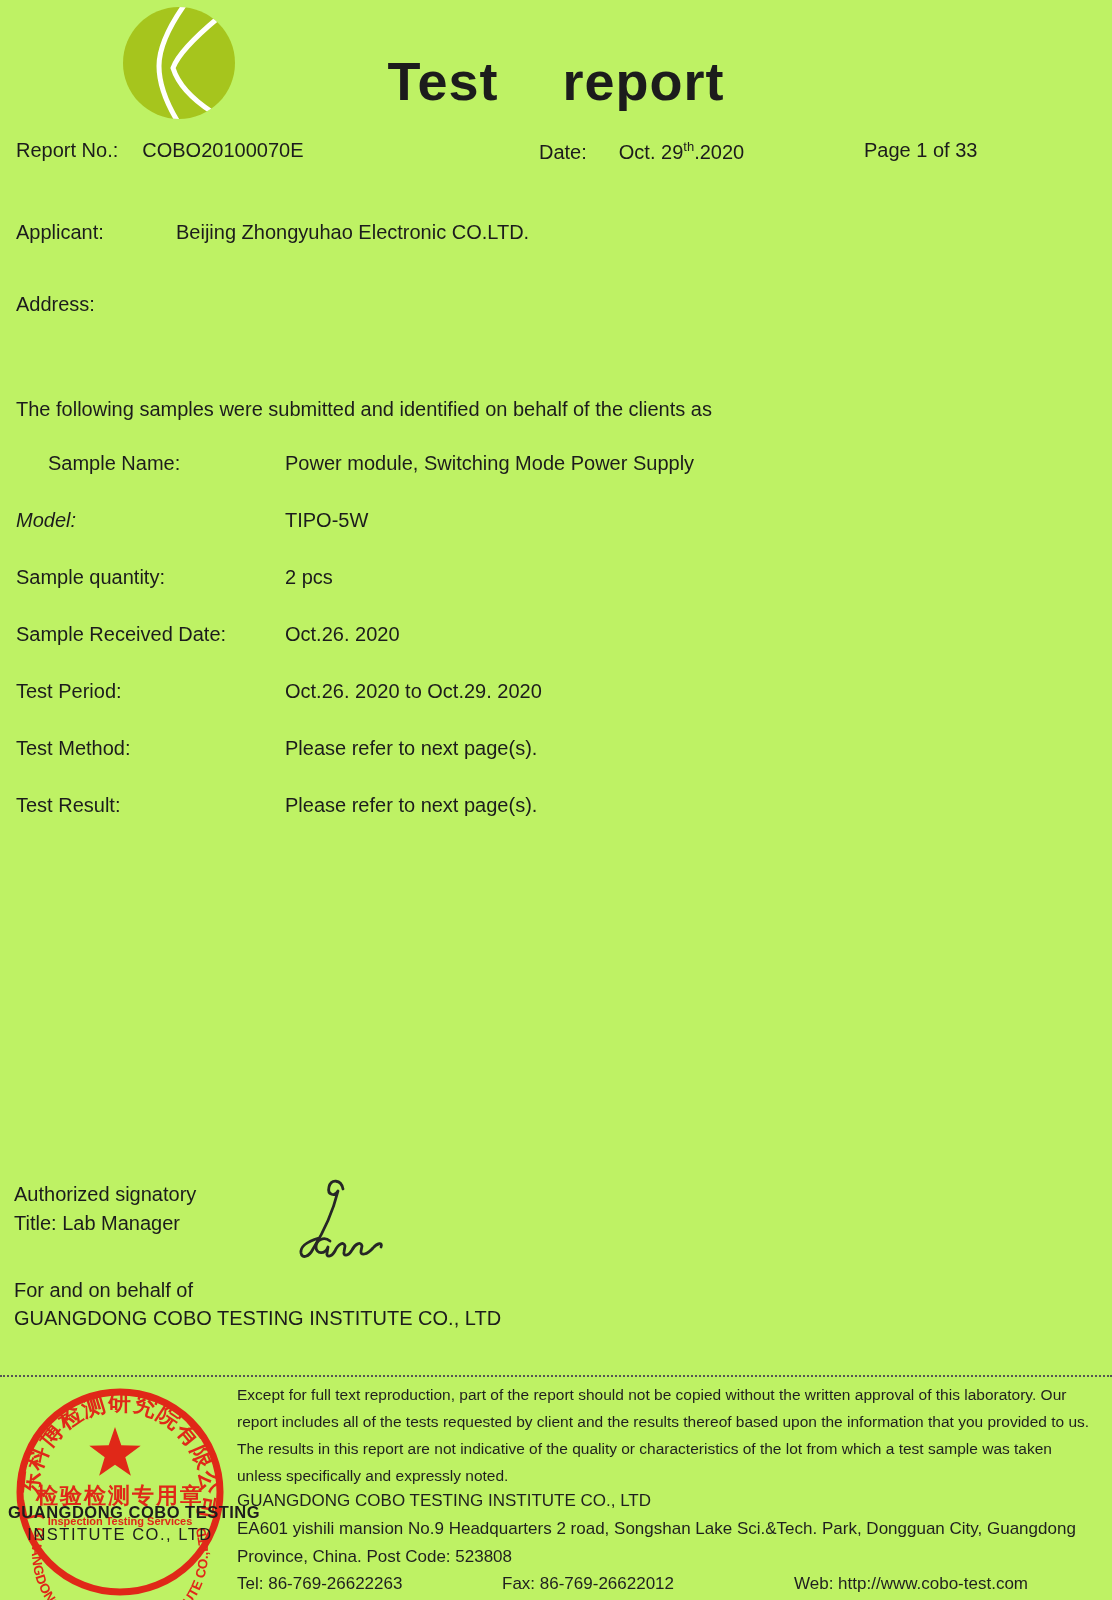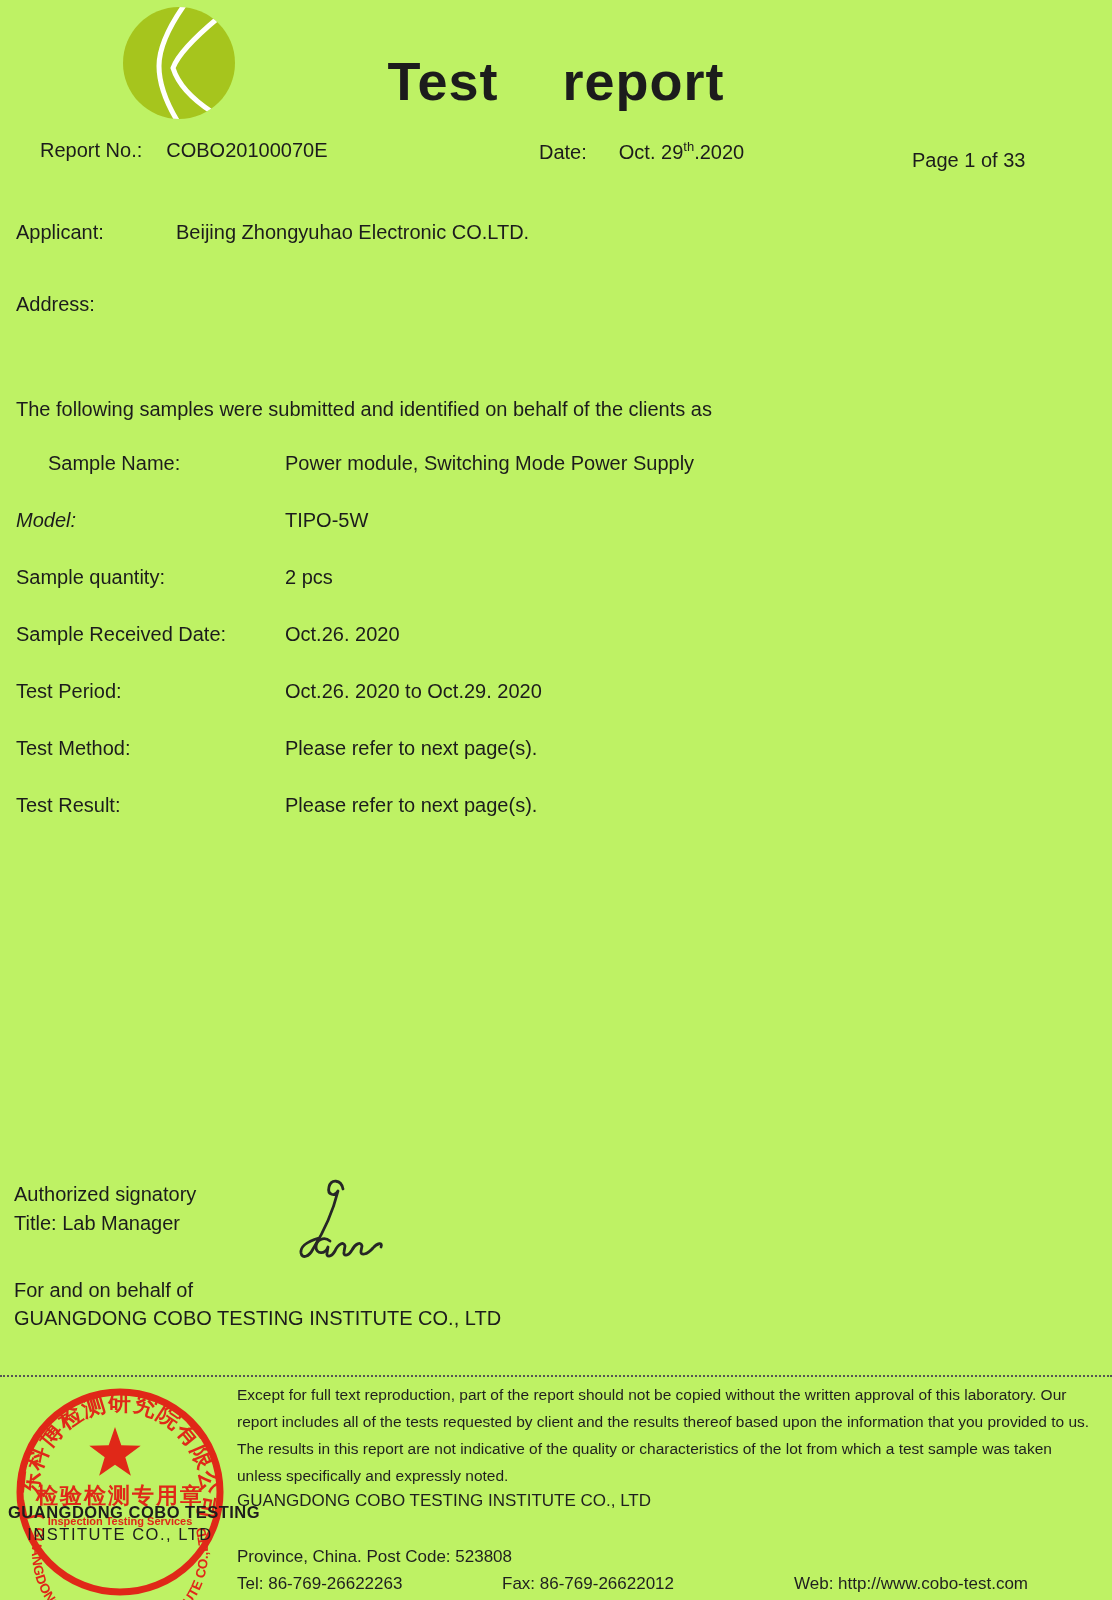--- a/index.html
+++ b/index.html
@@ -14,21 +14,21 @@
   }
   .abs{position:absolute;white-space:nowrap;}
   .title{
     left:0;top:50px;width:1112px;
     text-align:center;
     font-size:54px;font-weight:bold;
     white-space:pre;
     letter-spacing:1px;
   }
   .body-text{font-size:20px;}
-  .meta-label{margin-right:24px;margin-left:24px;}
+  .meta-label{margin-right:24px;}
   .date-label{margin-right:32px;}
   sup{font-size:13px;margin-top:19px;}
   .intro{font-size:20px;}
   .row-label{left:16px;}
   .row-value{left:285px;}
   .sig-text{font-size:20px;}
   .dotted-sep{
     left:0;top:1375px;width:1112px;height:0;
     border-top:2px dotted #555;
   }
@@ -68,21 +68,21 @@
   </div>
 
   <div class="abs title">Test    report</div>
 
   <div class="abs body-text" style="left:16px;top:139px;">
     <span class="meta-label">Report No.:</span><span>COBO20100070E</span>
   </div>
   <div class="abs body-text" style="left:539px;top:139px;">
     <span class="date-label">Date:</span><span>Oct. 29</span><sup>th</sup><span>.2020</span>
   </div>
-  <div class="abs body-text" style="left:912px;top:139px;margin-top:10px;">Page 1 of 33</div>
+  <div class="abs body-text" style="left:864px;top:139px;">Page 1 of 33</div>
 
   <div class="abs body-text" style="left:16px;top:221px;">Applicant:</div>
   <div class="abs body-text" style="left:176px;top:221px;">Beijing Zhongyuhao Electronic CO.LTD.</div>
   <div class="abs body-text" style="left:16px;top:293px;">Address:</div>
 
   <div class="abs intro" style="left:16px;top:398px;">The following samples were submitted and identified on behalf of the clients as</div>
 
   <div class="abs body-text row-label" style="top:452px;margin-left:32px;">Sample Name:</div>
   <div class="abs body-text row-value" style="top:452px;">Power module, Switching Mode Power Supply</div>
 
@@ -141,20 +141,21 @@
   <div class="abs ov-red" style="color:#e02818;">Inspection Testing Services</div>
   <div class="abs stamp-overlay ov1">GUANGDONG COBO TESTING</div>
   <div class="abs stamp-overlay ov2">INSTITUTE CO., LTD</div>
 
   <div class="abs disc" style="left:237px;top:1386px;">Except for full text reproduction, part of the report should not be copied without the written approval of this laboratory. Our</div>
   <div class="abs disc" style="left:237px;top:1413px;">report includes all of the tests requested by client and the results thereof based upon the information that you provided to us.</div>
   <div class="abs disc" style="left:237px;top:1440px;">The results in this report are not indicative of the quality or characteristics of the lot from which a test sample was taken</div>
   <div class="abs disc" style="left:237px;top:1467px;">unless specifically and expressly noted.</div>
 
   <div class="abs foot" style="left:237px;top:1491px;">GUANGDONG COBO TESTING INSTITUTE CO., LTD</div>
+  <div class="abs foot" style="left:237px;top:1519px;">EA601 yishili mansion No.9 Headquarters 2 road, Songshan Lake Sci.&amp;Tech. Park, Dongguan City, Guangdong</div>
   <div class="abs foot" style="left:237px;top:1547px;">Province, China. Post Code: 523808</div>
 
   <div class="abs foot" style="left:237px;top:1574px;">
     <span>Tel:</span>&nbsp;<span>86-769-26622263</span>
   </div>
   <div class="abs foot" style="left:502px;top:1574px;">
     <span>Fax:</span>&nbsp;<span>86-769-26622012</span>
   </div>
   <div class="abs foot" style="left:794px;top:1574px;">
     <span>Web:</span>&nbsp;<span>http://www.cobo-test.com</span>

